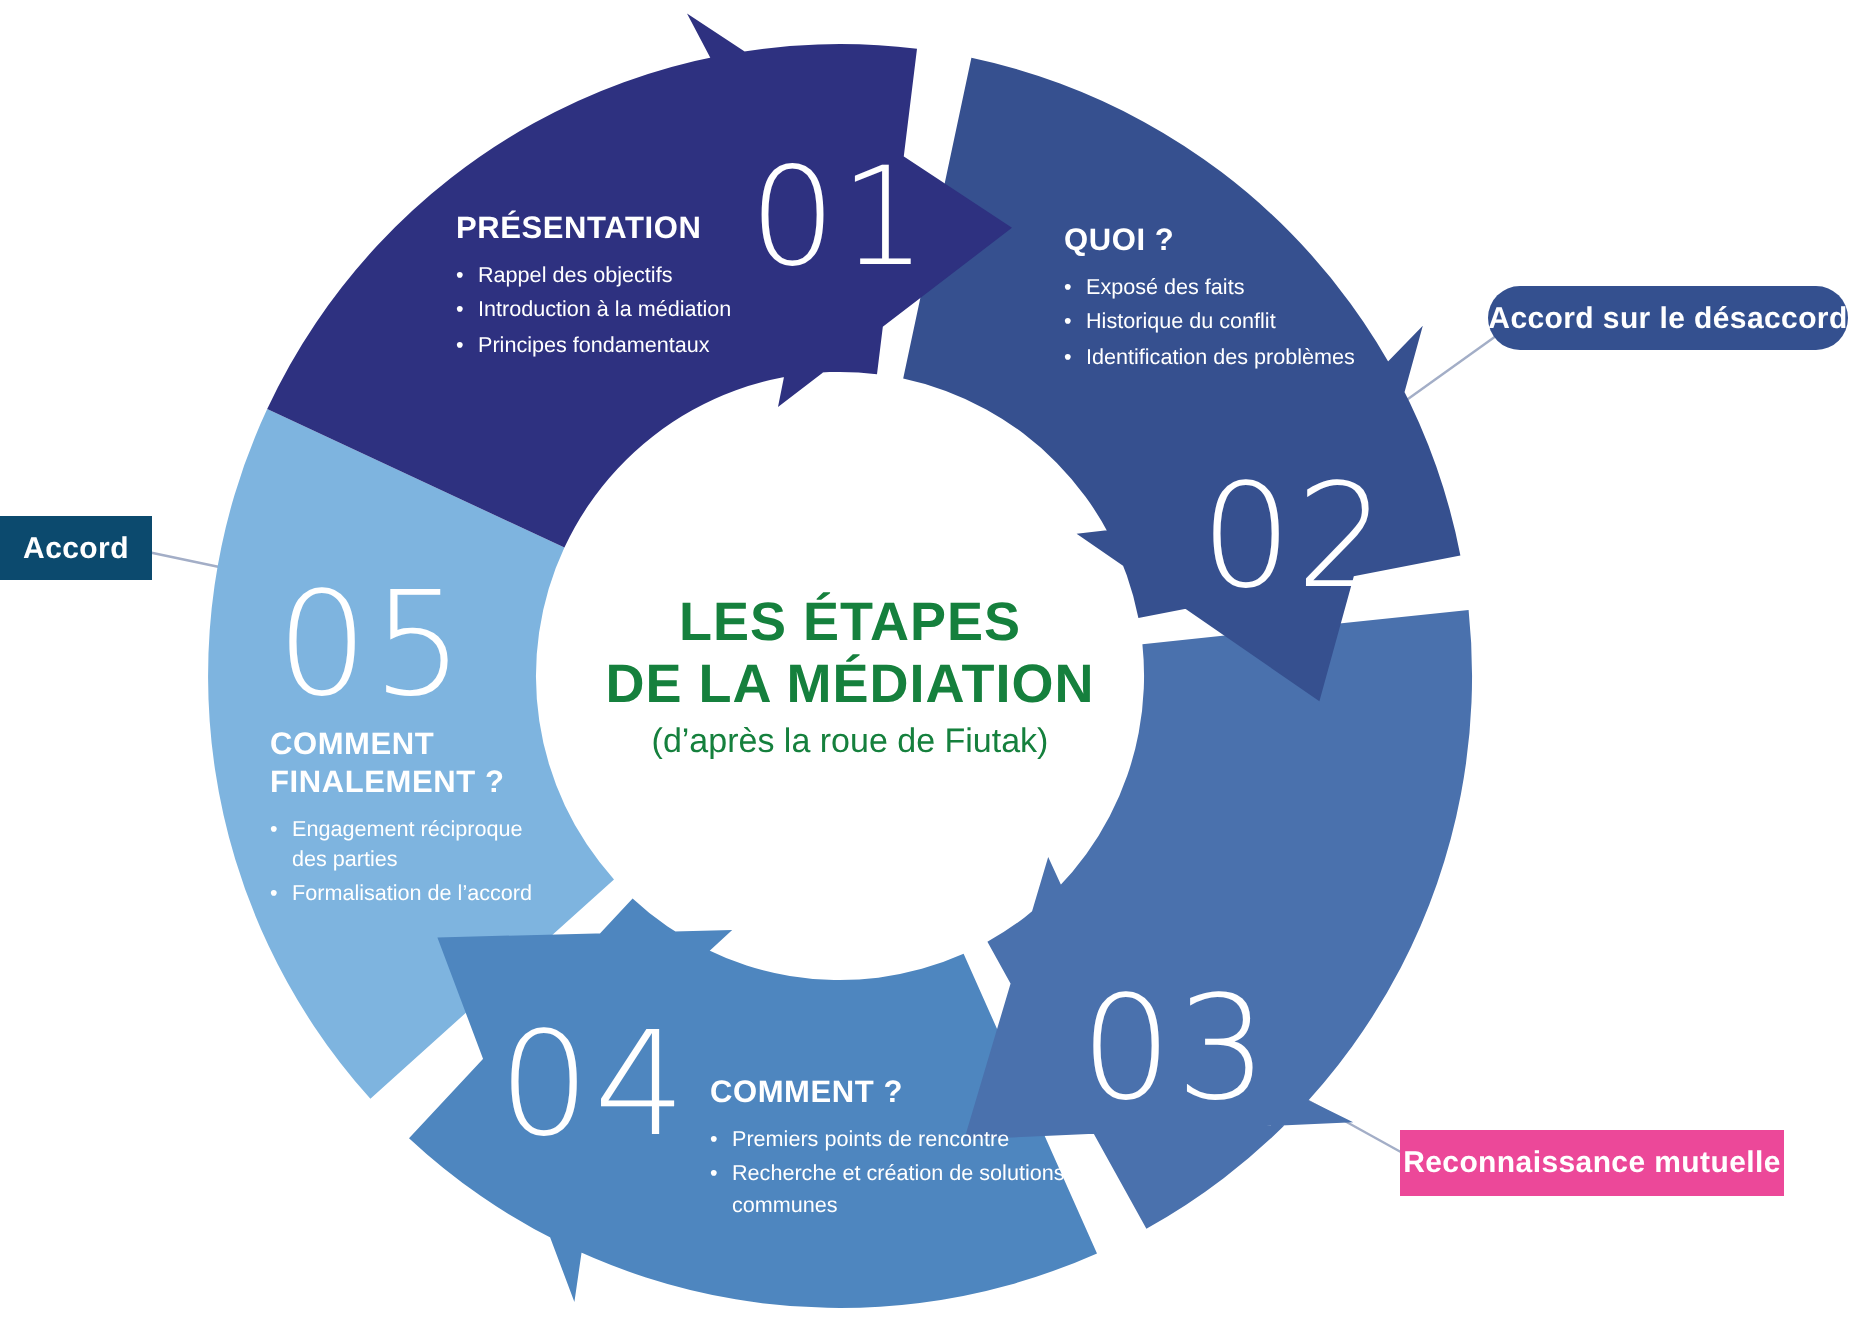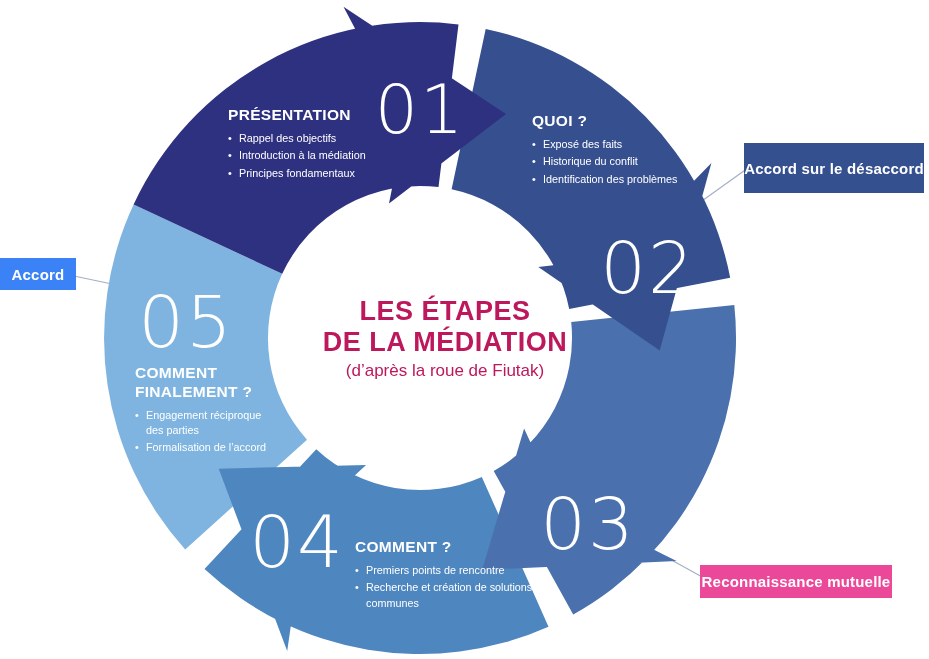--- a/index.html
+++ b/index.html
@@ -25,21 +25,21 @@
   .s4{left:355px;top:538px;width:195px;}
   .s5{left:135px;top:364px;width:160px;}
   .s5 .h{width:132px;}
 
   .center-title{position:absolute;left:270px;top:296px;width:310px;text-align:center;}
   .ct-line{font-size:27px;font-weight:bold;letter-spacing:.5px;line-height:31px;}
   .ct-sub{font-size:17px;line-height:22px;margin-top:2px;}
 
   .callout{position:absolute;display:flex;align-items:center;justify-content:center;
            color:#fff;font-weight:bold;font-size:15px;letter-spacing:.2px;}
-  .c1{left:744px;top:143px;width:180px;height:50px;}
+  .c1{left:744px;top:143px;width:180px;height:32px;border-radius:17px;}
   .c2{left:700px;top:565px;width:192px;height:33px;}
   .c3{left:0px;top:258px;width:76px;height:32px;}
 </style>
 </head>
 <body>
 
 <div id="stage">
 
   <svg id="wheel" width="929" height="659" viewBox="0 0 929 659">
       <line x1="618" y1="261" x2="748" y2="168" stroke="#a3aec7" stroke-width="1.2"></line>
@@ -80,23 +80,23 @@
 communes</div>
   </div>
 
   <div class="sec s5">
     <div class="h">COMMENT FINALEMENT ?</div>
     <div class="b">Engagement réciproque
 des parties</div>
     <div class="b">Formalisation de l’accord</div>
   </div>
 
-  <div class="center-title" style="color: #be185d; padding-left: 20px;">
+  <div class="center-title" style="color: #15803d;">
     <div class="ct-line">LES ÉTAPES</div>
     <div class="ct-line">DE LA MÉDIATION</div>
     <div class="ct-sub">(d’après la roue de Fiutak)</div>
   </div>
 
   <div class="callout c1" style="background-color: rgb(52, 80, 143);">Accord sur le désaccord</div>
   <div class="callout c2" style="background-color: #ec4899;">Reconnaissance mutuelle</div>
-  <div class="callout c3" style="background-color: #3b82f6;">Accord</div>
+  <div class="callout c3" style="background-color: #0c4a6e;">Accord</div>
 
 </div>
 
 </body></html>

